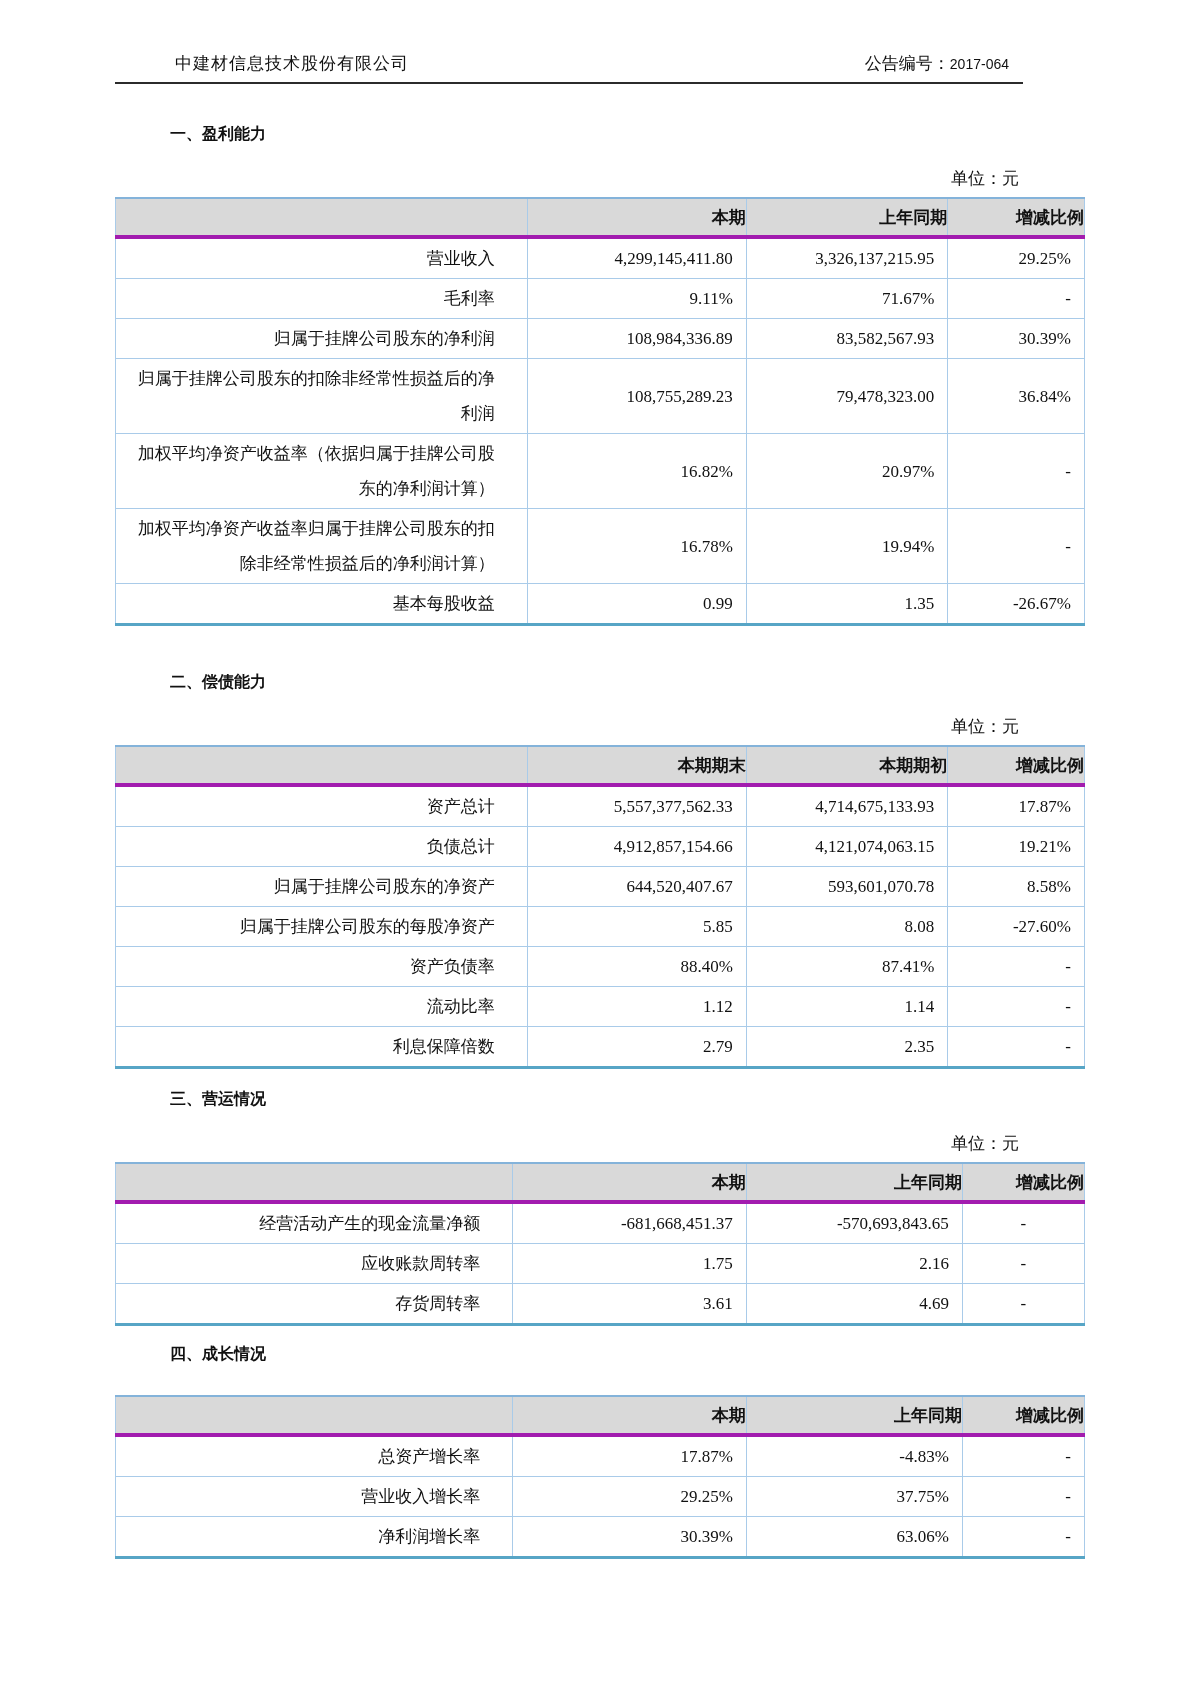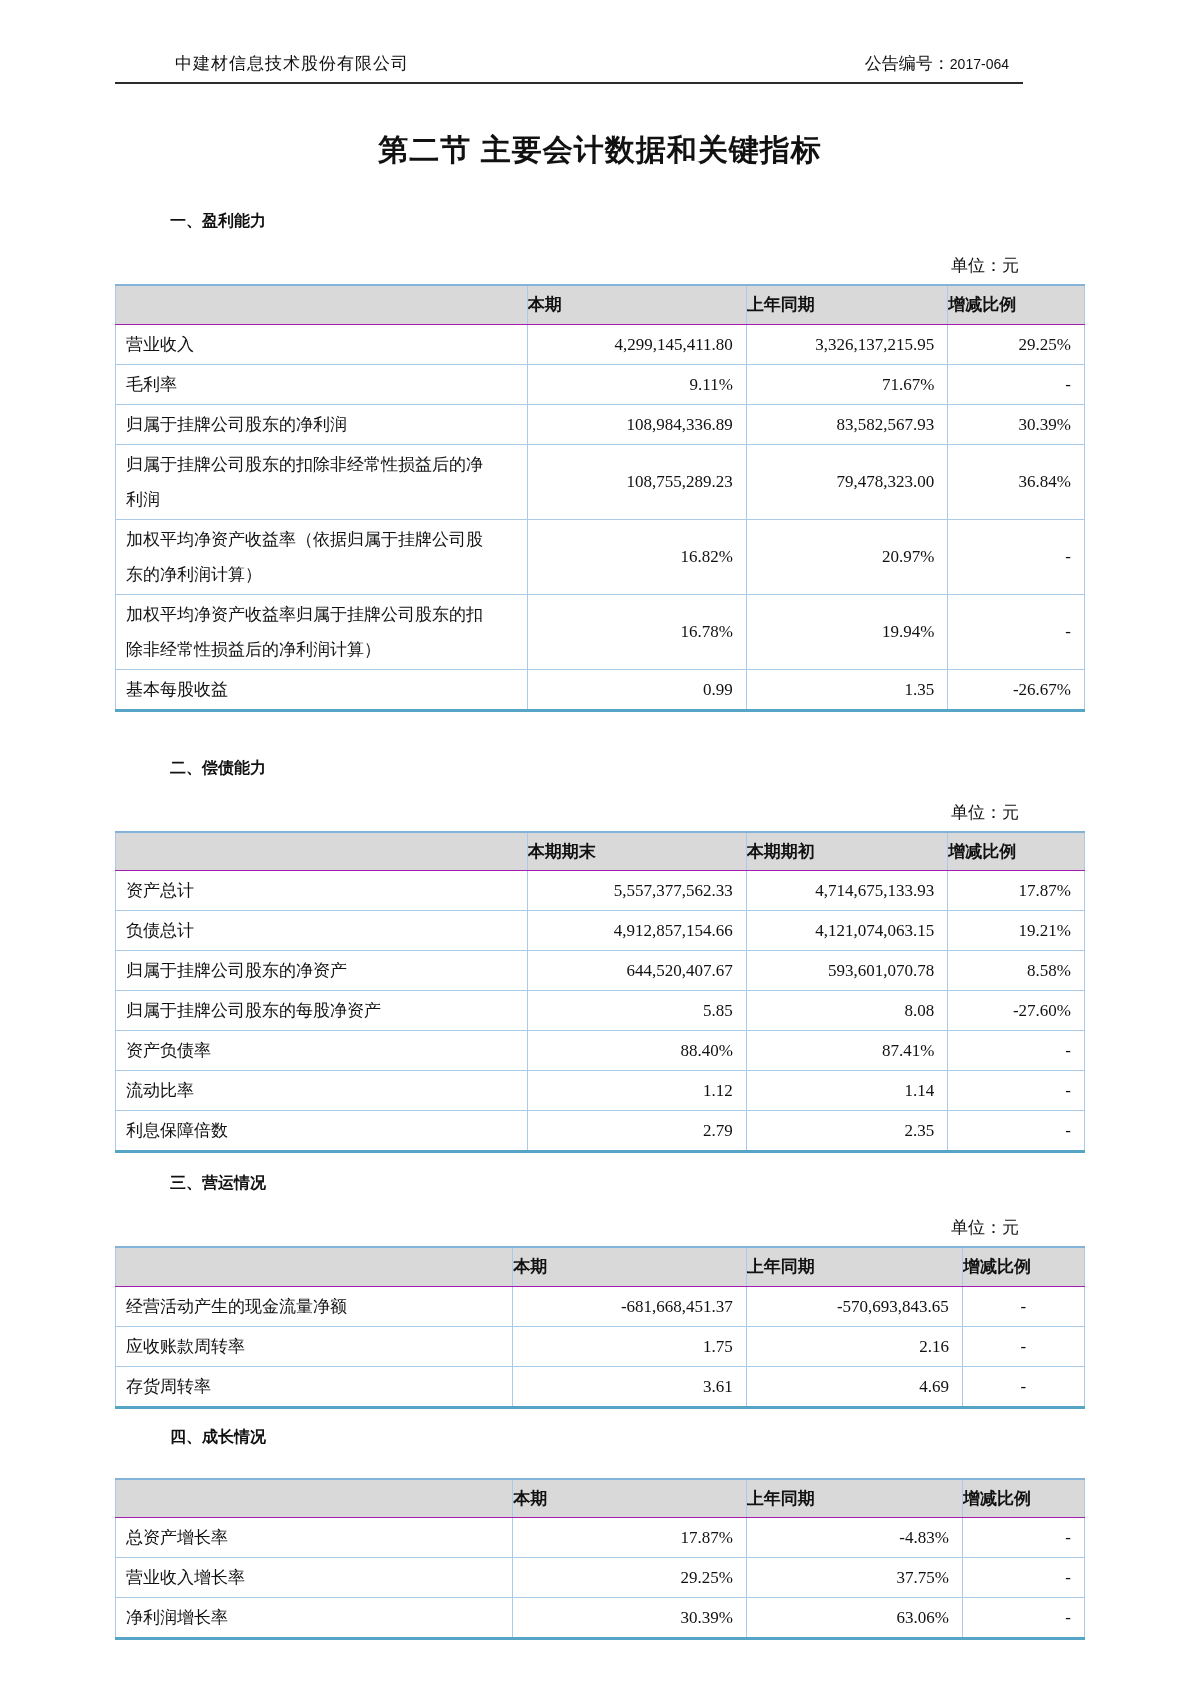--- a/index.html
+++ b/index.html
@@ -75,25 +75,25 @@
     border: 1px solid #a9cbe9;
     font-size: 17px;
     overflow: hidden;
   }
   .fin-table thead tr { height: 39px; }
   .fin-table tbody tr { height: 38px; }
   .fin-table th {
     background: #d9d9d9;
     font-family: "Liberation Sans", "DejaVu Sans", sans-serif;
     font-weight: bold;
-    text-align: left;
-    border-bottom: 1px solid #a21caf;
+    text-align: right;
+    border-bottom: 4px solid #a21caf;
   }
   .fin-table td { vertical-align: middle; line-height: 35px; padding: 2px 0; }
-  .fin-table td.c0 { text-align: left; padding-left: 10px; padding-right: 32px; }
+  .fin-table td.c0 { text-align: right; padding-left: 10px; padding-right: 32px; }
   .fin-table td.c1, .fin-table td.c2, .fin-table td.c3 { text-align: right; padding-right: 13px; }
   .fin-table.center-dash td.c3 { text-align: center; padding-right: 0; }
 
   
   .cols-a col:nth-child(1) { width: 42.5%; }
   .cols-a col:nth-child(2) { width: 22.6%; }
   .cols-a col:nth-child(3) { width: 20.8%; }
   .cols-a col:nth-child(4) { width: 14.1%; }
   .cols-b col:nth-child(1) { width: 41.0%; }
   .cols-b col:nth-child(2) { width: 24.1%; }
@@ -106,21 +106,20 @@
 <body>
 
 <div class="page">
   <div class="content">
 
     <div class="doc-header">
       <span class="company">中建材信息技术股份有限公司</span>
       <span class="notice"><span>公告编号：</span><span class="num">2017-064</span></span>
     </div>
 
-    <div class="doc-title">第二节 主要会计数据和关键指标</div>
 
     <div>
         <div>
           <div class="section-heading sh-0">一、盈利能力</div>
           <div class="unit-label">单位：元</div>
           <div class="table-wrap">
             <table class="fin-table cols-a">
               <colgroup>
                 <col>
                 <col>

